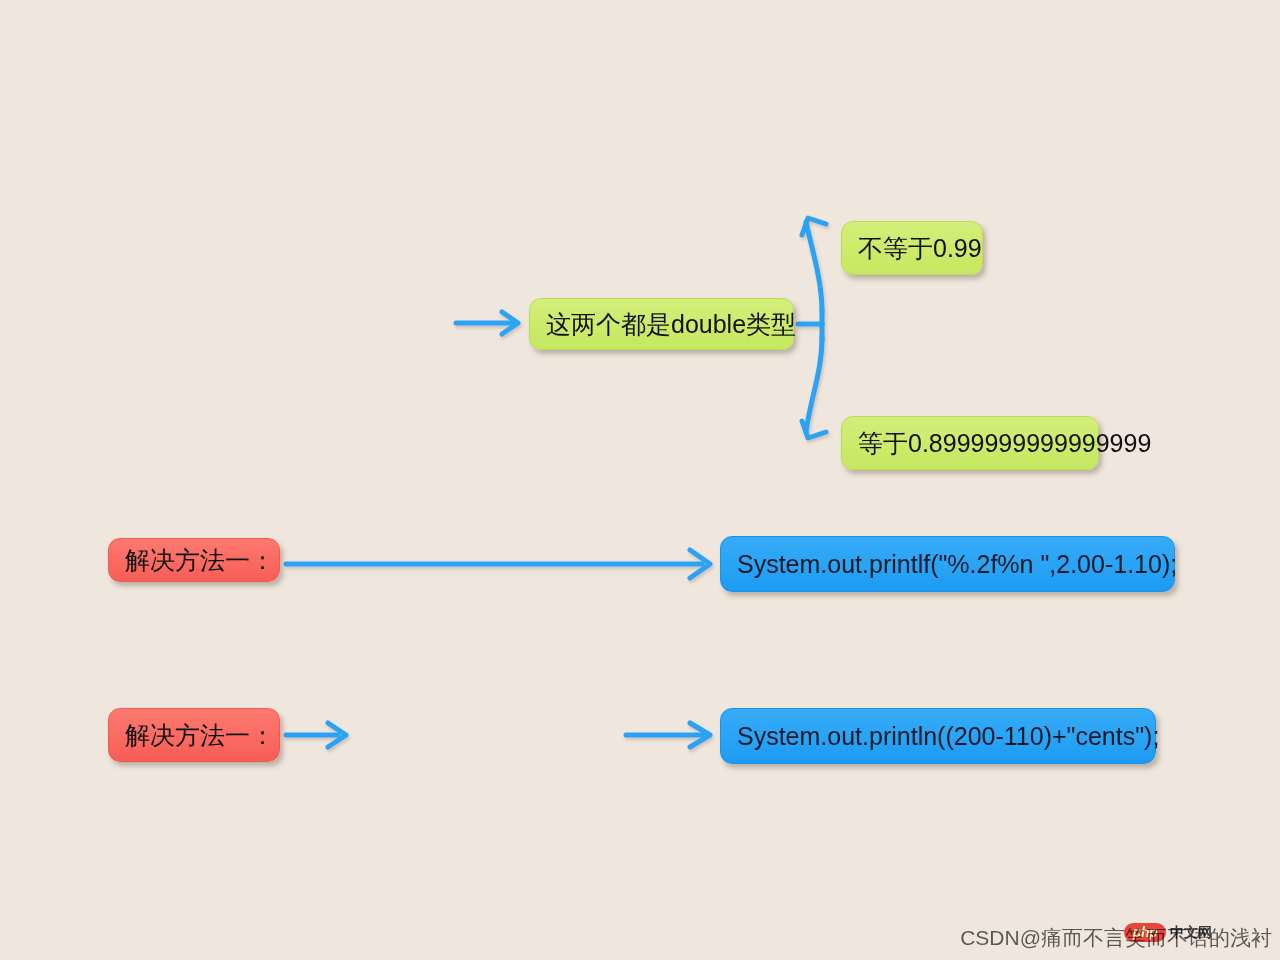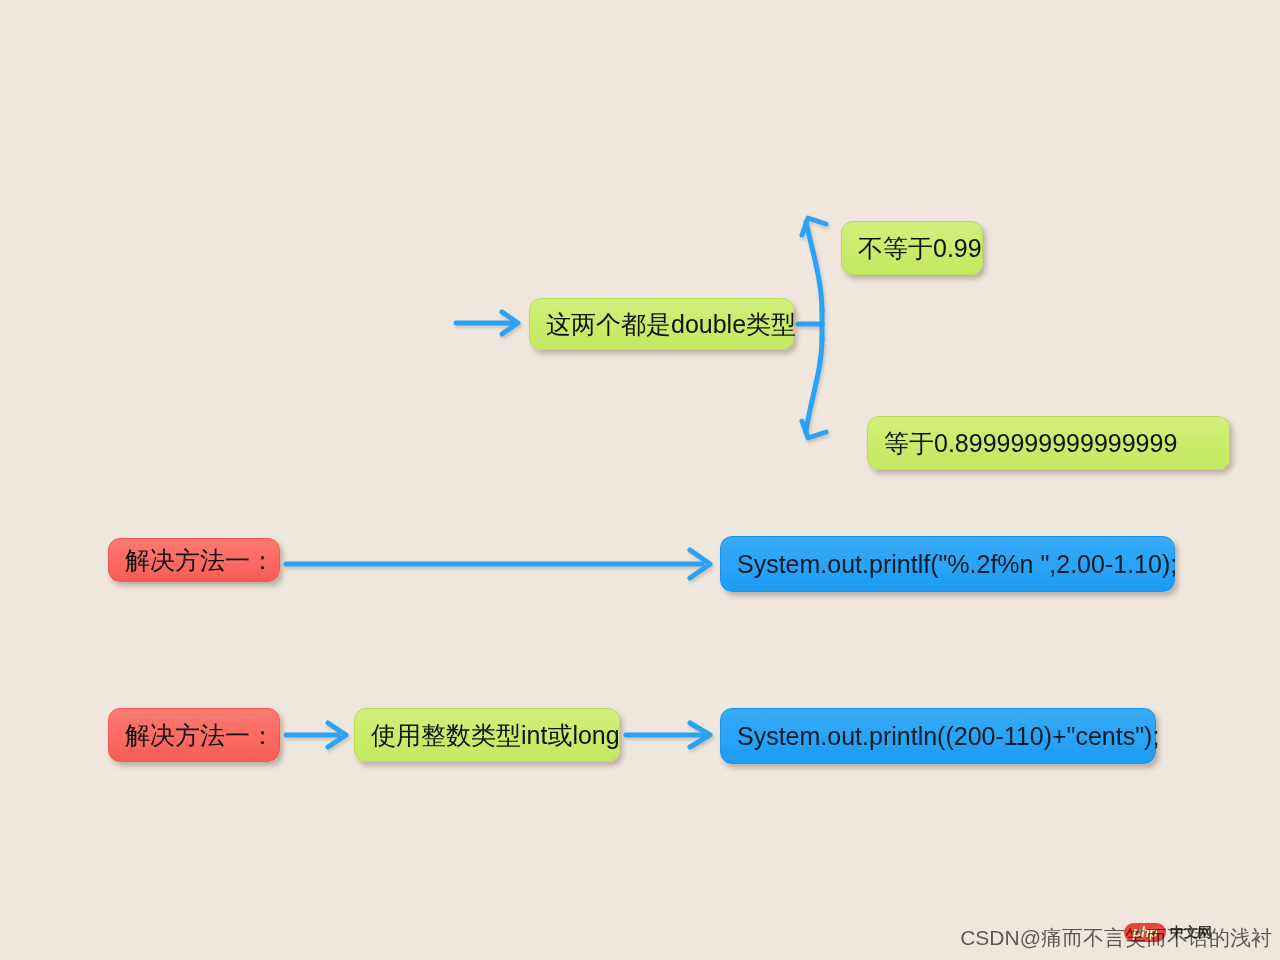--- a/index.html
+++ b/index.html
@@ -63,21 +63,21 @@
   .node.blue {
     background: linear-gradient(180deg, #37abf7 0%, #29a3f5 55%, #1c9bf2 100%);
     border: 1px solid #1795ee;
     color: #0a1a28;
   }
 
   
   #node-source      { left: 108px; top: 292px; width: 344px; height: 62px; }
   #node-double      { left: 529px; top: 298px; width: 265px; height: 52px; }
   #node-not-equal   { left: 841px; top: 194px; width: 142px; height: 54px; margin-top: 27px; }
-  #node-equal       { left: 867px; top: 416px; width: 363px; height: 54px; }
+  #node-equal       { left: 841px; top: 416px; width: 258px; height: 54px; }
 
   #node-method-one  { left: 108px; top: 538px; width: 172px; height: 44px; }
   #node-printf      { left: 720px; top: 536px; width: 455px; height: 56px; }
 
   #node-method-two  { left: 108px; top: 708px; width: 172px; height: 54px; }
   #node-int-long    { left: 354px; top: 708px; width: 266px; height: 54px; }
 
   
   #watermark {
     position: absolute;
@@ -180,21 +180,20 @@
   <div class="node green" id="node-not-equal">不等于0.99</div>
 
   <div class="node green" id="node-equal">等于0.8999999999999999</div>
 
   <div class="node red" id="node-method-one">解决方法一：</div>
 
   <div class="node blue" id="node-printf">System.out.printlf("%.2f%n ",2.00-1.10);</div>
 
   <div class="node red" id="node-method-two">解决方法一：</div>
 
-  <div class="node green" id="node-int-long">使用整数类型int或long</div>
 
   <div class="node blue" id="node-println-cents" style="left:720px; top:708px; width:436px; height:56px;">System.out.println((200-110)+"cents");</div>
 
   <div id="watermark">
     <span id="watermark-text">CSDN@痛而不言笑而不语的浅衬</span>
   </div>
 
   <div id="watermark-logo">
     <span id="php-badge">php</span>
     <span id="cn-badge">中文网</span>

